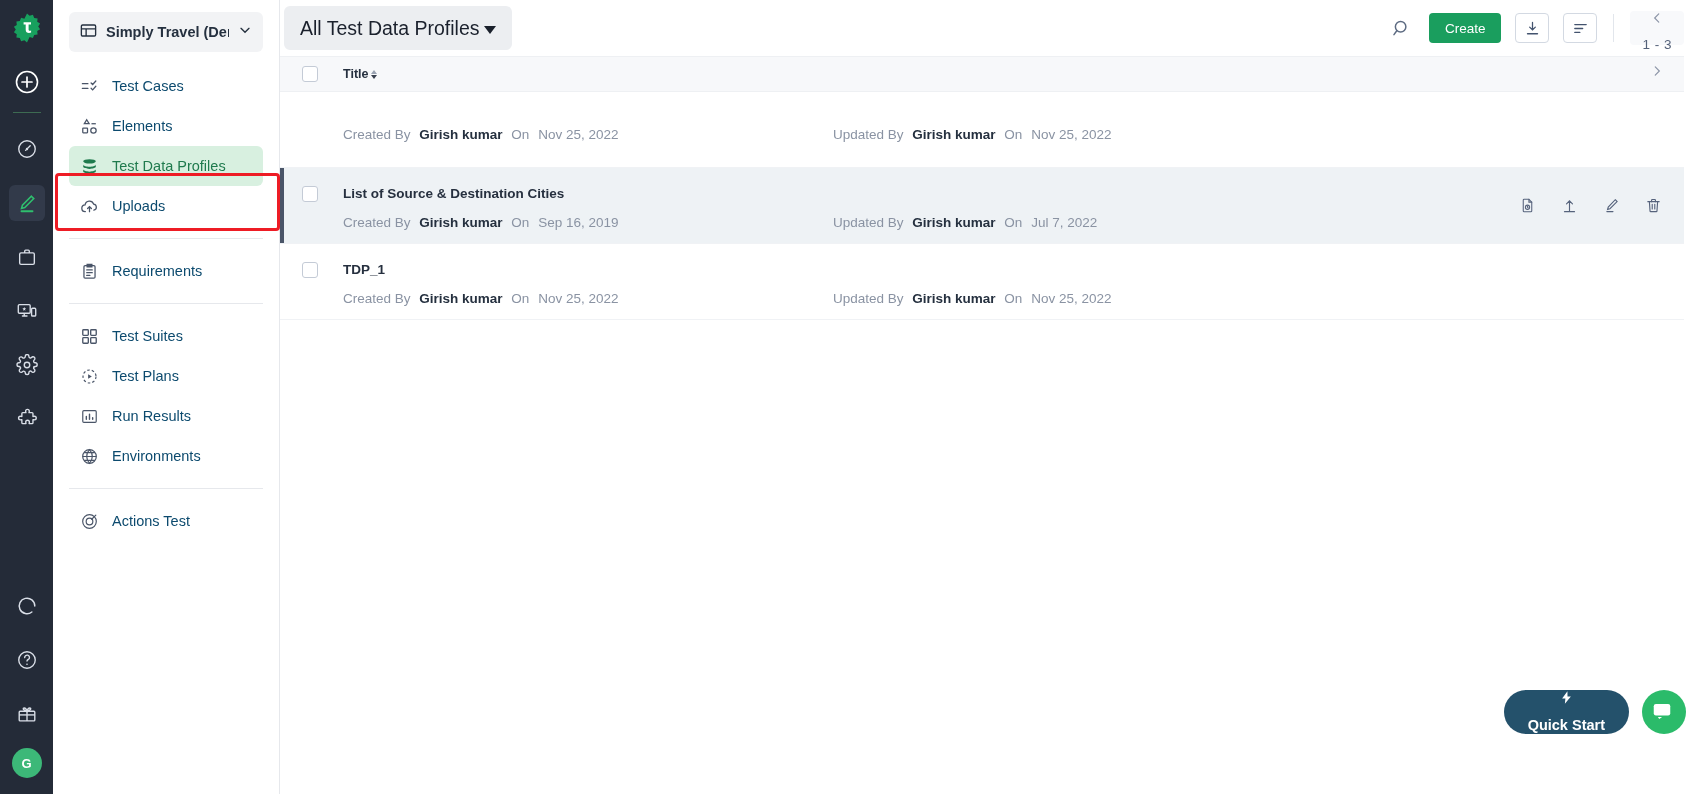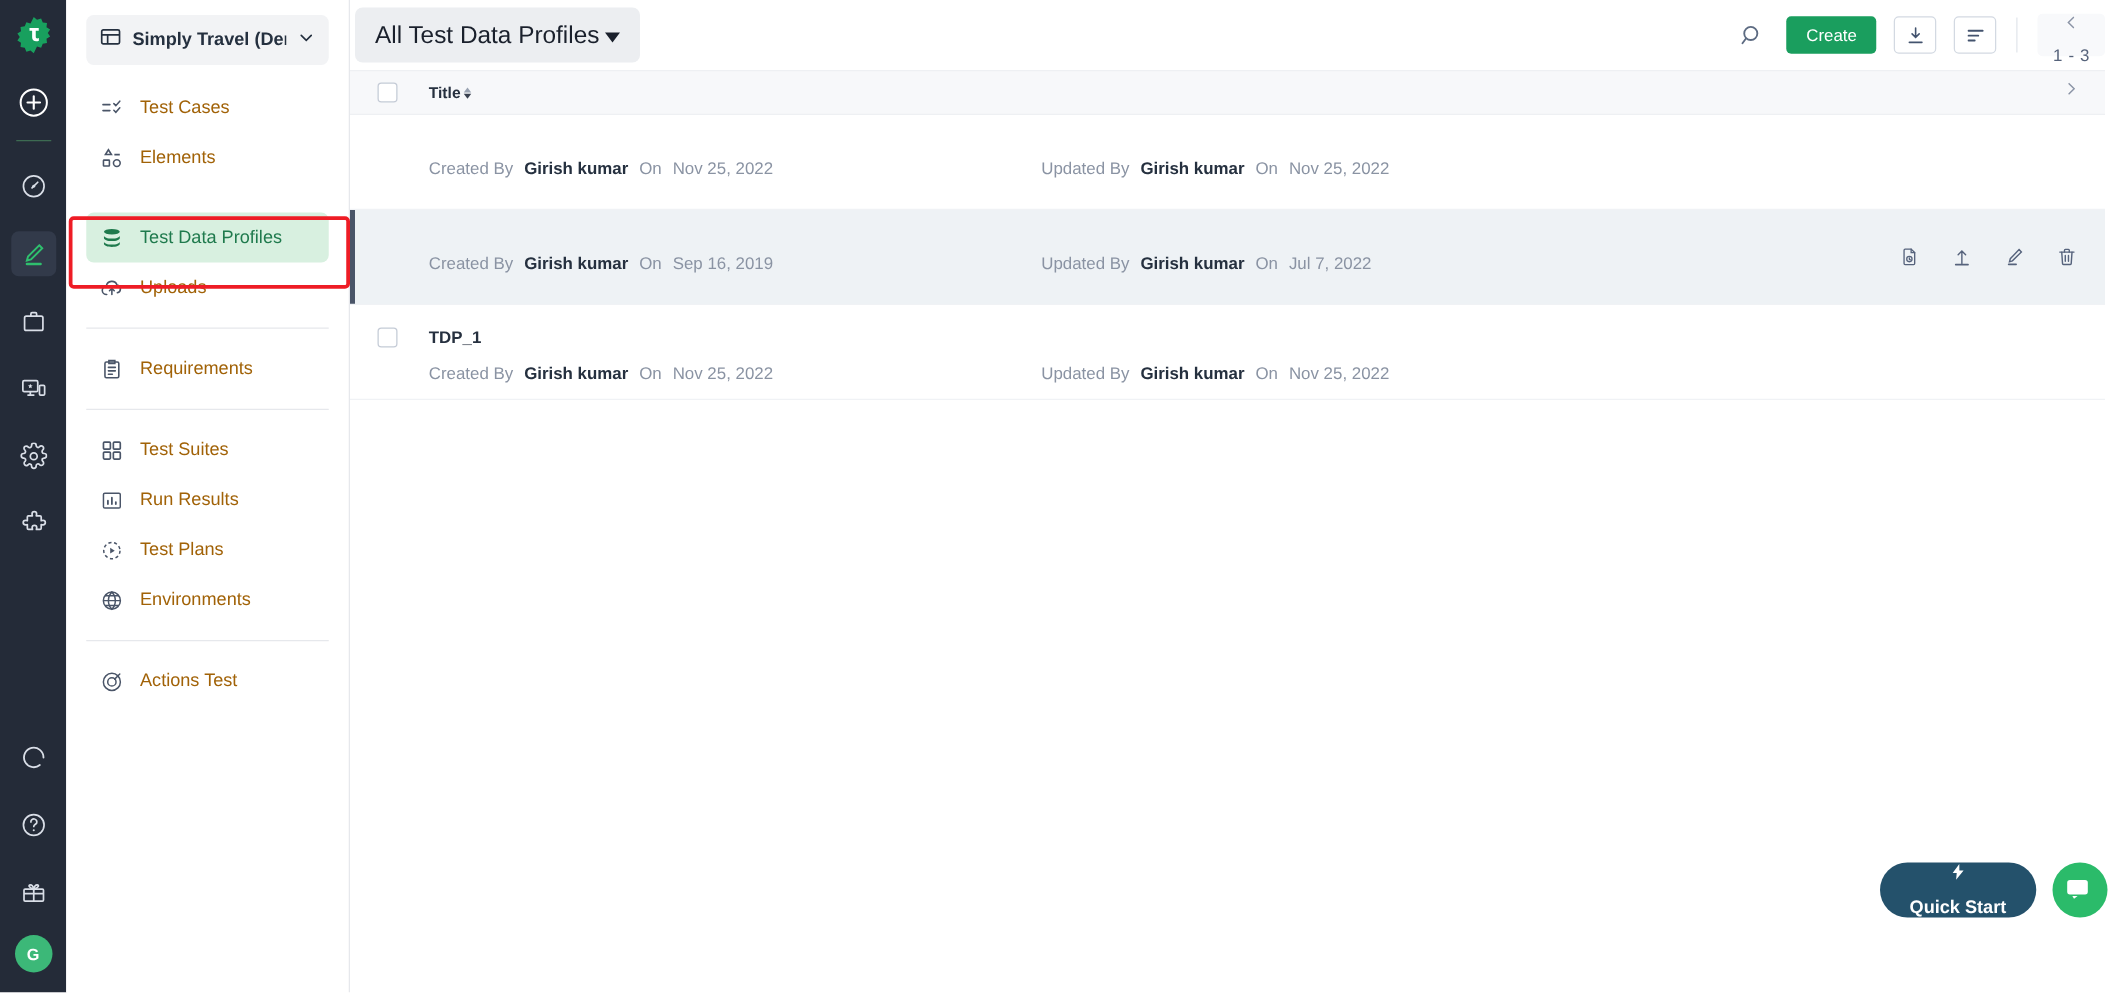--- a/index.html
+++ b/index.html
@@ -78,22 +78,22 @@
     height: 40px;
     display: flex;
     align-items: center;
     gap: 13px;
     padding: 0 11px;
     border-radius: 6px;
     cursor: pointer;
     color: #4a5568;
     font-size: 14.5px;
   }
-  .nav-item .nav-label { color: #a16207; }
-  .nav-item.selected { background: #d8f0e0; margin-top: 24px; }
+  .nav-item .nav-label { color: #0c4a6e; }
+  .nav-item.selected { background: #d8f0e0; }
   .nav-item.selected .nav-label { color: #1f7a4d; }
   .nav-icon { width: 19px; height: 19px; display:flex; align-items:center; justify-content:center; flex: 0 0 19px; }
 
   
   .highlight-box {
     position: absolute;
     left: 55px; top: 173px;
     width: 225px; height: 58px;
     border: 3px solid #ee1c25;
     border-radius: 4px;
@@ -460,35 +460,35 @@
             <rect x="3.5" y="13.5" width="7" height="7" rx="1"></rect>
             <rect x="13.5" y="13.5" width="7" height="7" rx="1"></rect>
           </svg>
         </span>
         <span class="nav-label">Test Suites</span>
       </div>
 
       <div class="nav-item">
         <span class="nav-icon">
           <svg width="19" height="19" viewBox="0 0 24 24" fill="none" stroke="#4a5568" stroke-width="1.5">
+            <circle cx="12" cy="12" r="8.2" stroke-dasharray="3.2 2.6"></circle>
+            <path d="M10.3 9.2l4.6 2.8-4.6 2.8z" fill="#4a5568" stroke="none"></path>
+          </svg>
+        </span>
+        <span class="nav-label">Test Plans</span>
+      </div>
+
+      <div class="nav-item">
+        <span class="nav-icon">
+          <svg width="19" height="19" viewBox="0 0 24 24" fill="none" stroke="#4a5568" stroke-width="1.5">
             <rect x="3.5" y="4.5" width="17" height="15" rx="1.4"></rect>
             <path d="M8 15.5v-3.5M12 15.5V9M16 15.5v-2" stroke-width="1.8" stroke-linecap="round"></path>
           </svg>
         </span>
         <span class="nav-label">Run Results</span>
-      </div>
-
-      <div class="nav-item">
-        <span class="nav-icon">
-          <svg width="19" height="19" viewBox="0 0 24 24" fill="none" stroke="#4a5568" stroke-width="1.5">
-            <circle cx="12" cy="12" r="8.2" stroke-dasharray="3.2 2.6"></circle>
-            <path d="M10.3 9.2l4.6 2.8-4.6 2.8z" fill="#4a5568" stroke="none"></path>
-          </svg>
-        </span>
-        <span class="nav-label">Test Plans</span>
       </div>
 
       <div class="nav-item">
         <span class="nav-icon">
           <svg width="19" height="19" viewBox="0 0 24 24" fill="none" stroke="#4a5568" stroke-width="1.5">
             <circle cx="12" cy="12" r="8.6"></circle>
             <path d="M3.4 12h17.2M12 3.4c2.4 2.4 3.5 5.4 3.5 8.6s-1.1 6.2-3.5 8.6c-2.4-2.4-3.5-5.4-3.5-8.6S9.6 5.8 12 3.4z"></path>
             <path d="M5.2 7h13.6M5.2 17h13.6"></path>
           </svg>
         </span>
@@ -587,20 +587,24 @@
           <div class="meta-updated">
             <span style="margin-right: 5px;">Updated By</span>
             <span class="meta-name" style="margin-right: 5px;">Girish kumar</span>
             <span style="margin-right: 5px;">On</span>
             <span style="margin-right: 5px;">Nov 25, 2022</span>
           </div>
         </div>
       </div>
 
       <div class="row hovered">
+        <div class="row-top">
+          <div class="cbox"></div>
+          <div class="row-title">List of Source &amp; Destination Cities</div>
+        </div>
         <div class="row-meta">
           <div class="meta-created">
             <span style="margin-right: 5px;">Created By</span>
             <span class="meta-name" style="margin-right: 5px;">Girish kumar</span>
             <span style="margin-right: 5px;">On</span>
             <span style="margin-right: 5px;">Sep 16, 2019</span>
           </div>
           <div class="meta-updated">
             <span style="margin-right: 5px;">Updated By</span>
             <span class="meta-name" style="margin-right: 5px;">Girish kumar</span>

